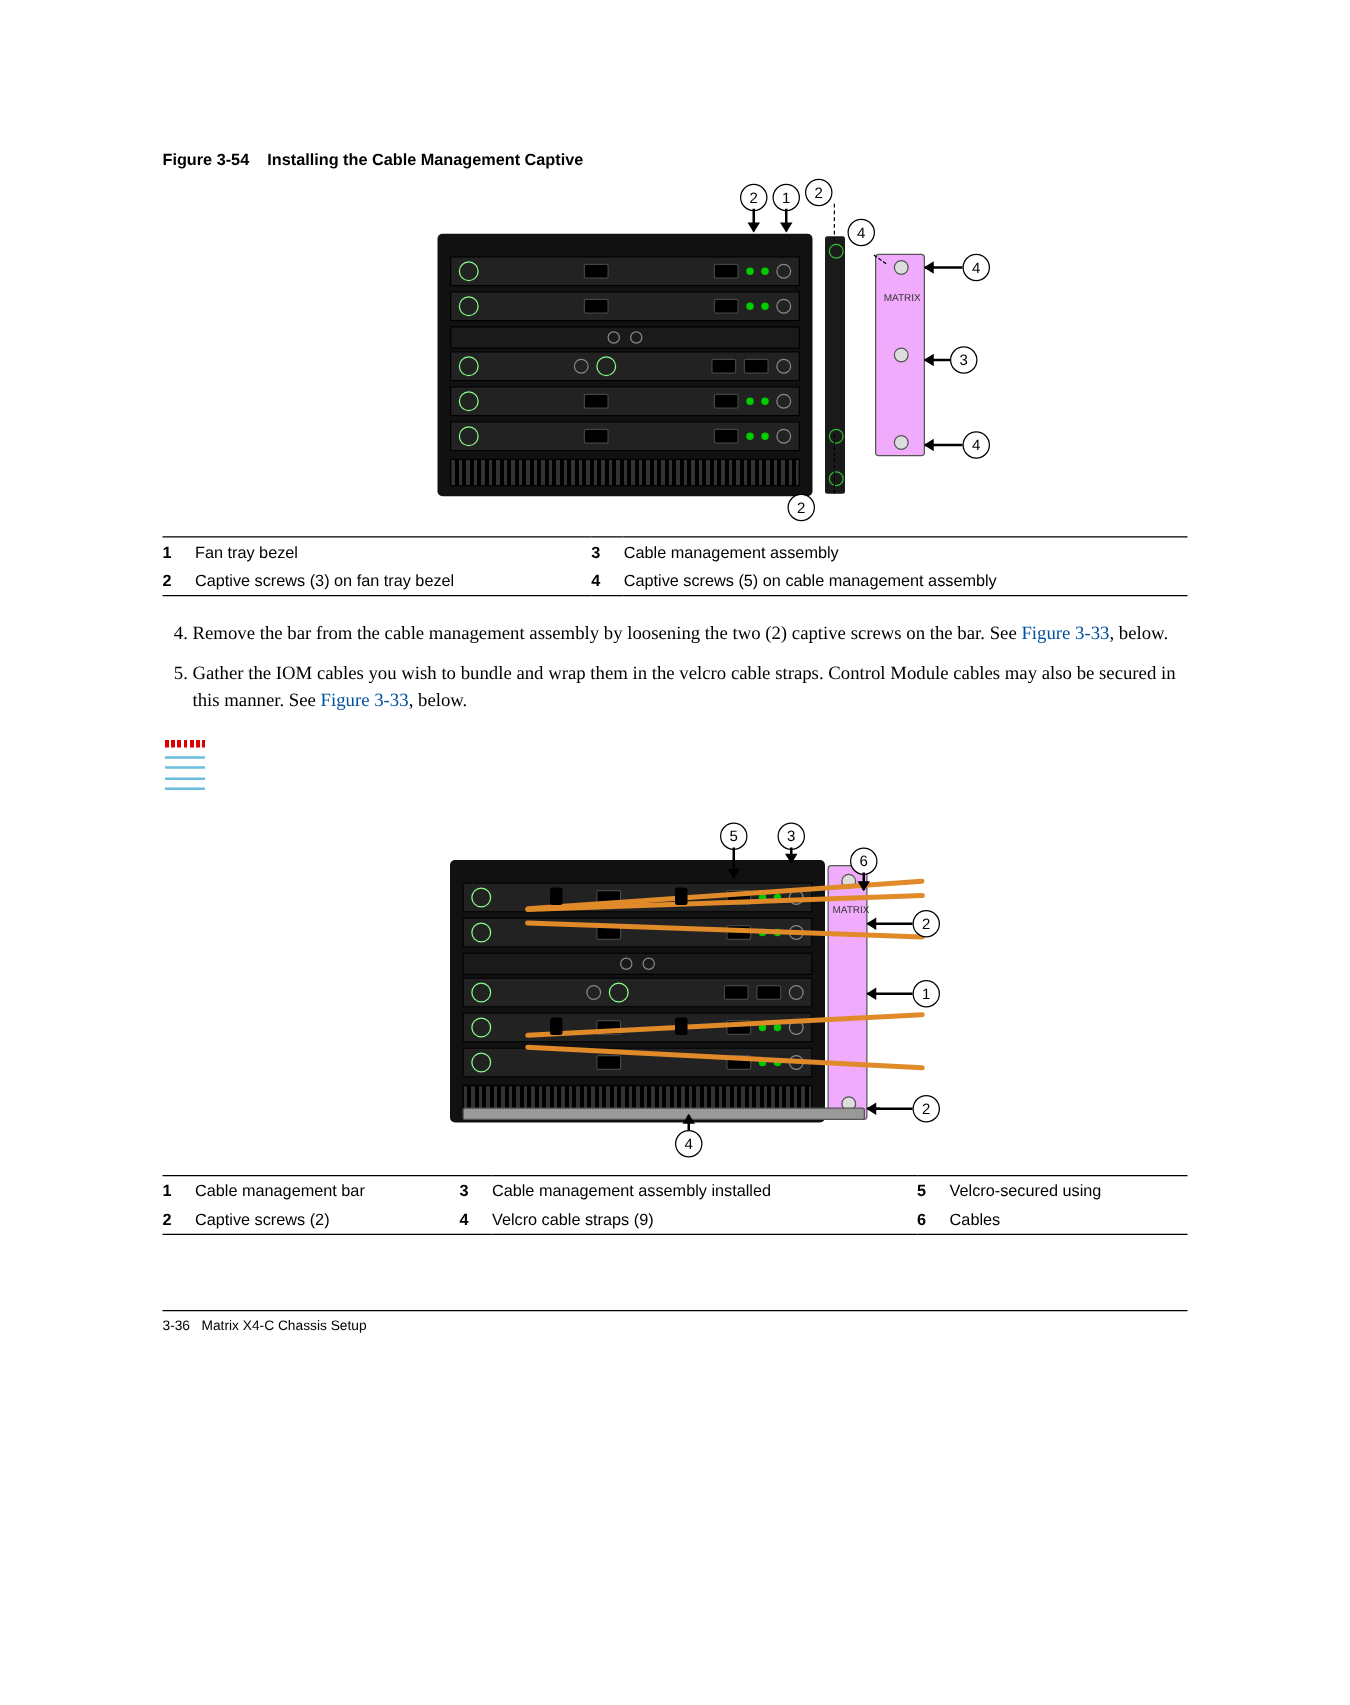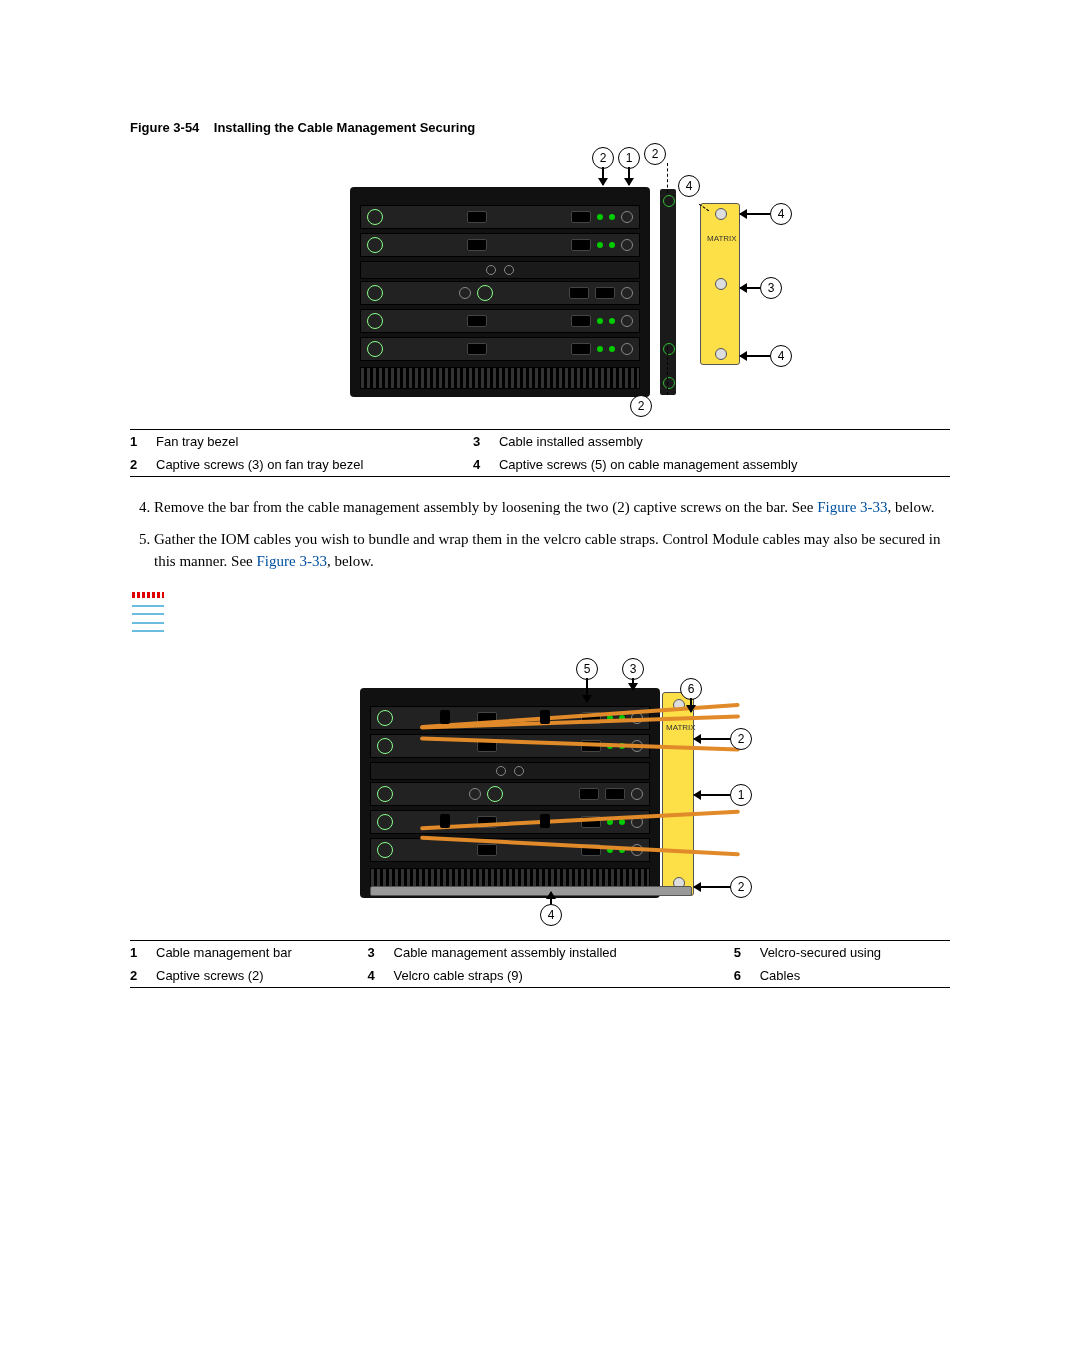--- a/index.html
+++ b/index.html
@@ -119,21 +119,21 @@
     border:1px solid #000;
   }
   .divider-row {
     position:absolute; left:10px; right:10px; height:16px;
     background:#1a1a1a; border:1px solid #000;
     display:flex; align-items:center; justify-content:center; gap:8px;
   }
   .divider-row .screw { width:8px;height:8px;border:1.5px solid #888;border-radius:50%; }
   .mgmt-assembly {
     position:absolute;
-    background:#fde047;
+    background:#f0abfc;
     border:1px solid #555;
     border-radius:3px;
   }
   .mgmt-assembly .scr {
     position:absolute; width:10px;height:10px;border:1.5px solid #555;border-radius:50%;background:#ddd;
   }
   .mgmt-assembly .lbl {
     position:absolute; font-size:8px; font-family:Arial; color:#333;
   }
   .callout-circle {
@@ -171,21 +171,21 @@
     position:absolute; height:8px; background:#999; border:1px solid #555; border-radius:2px;
   }
 </style>
 </head>
 <body>
 
 <div class="page">
 
   <div class="figure-caption">
     <span>Figure 3-54</span>&nbsp;&nbsp;&nbsp;
-    <span>Installing the Cable Management Securing</span>
+    <span>Installing the Cable Management Captive</span>
   </div>
 
   <div class="diagram-wrap" style="width:560px;height:270px;">
 
     <div class="chassis" style="left:90px;top:40px;width:300px;height:210px;">
       <div class="slot" style="top:18px;">
           <span class="fan"></span>
           <span class="dots"></span>
           <span class="hport"></span>
           <span class="dots"></span>
@@ -274,21 +274,21 @@
     <div class="callout-circle" style="left:510px;top:198px;">4</div>
     <div class="arrow left" style="left:480px;top:208px;width:30px;"></div>
   </div>
 
   <table class="legend-table">
     <tbody>
         <tr>
       <td class="num">1</td>
           <td>Fan tray bezel</td>
       <td class="num">3</td>
-          <td>Cable installed assembly</td>
+          <td>Cable management assembly</td>
     </tr>
     <tr>
       <td class="num">2</td>
           <td>Captive screws (3) on fan tray bezel</td>
       <td class="num">4</td>
           <td>Captive screws (5) on cable management assembly</td>
     </tr>
   </tbody>
     </table>
 
@@ -424,13 +424,17 @@
       <td class="num">2</td>
           <td>Captive screws (2)</td>
       <td class="num">4</td>
           <td>Velcro cable straps (9)</td>
       <td class="num">6</td>
           <td>Cables</td>
     </tr>
   </tbody>
     </table>
 
+  <div class="footer">
+    <span>3-36</span>&nbsp;&nbsp;
+    <span>Matrix X4-C Chassis Setup</span>
+  </div>
 </div>
 
 </body></html>

